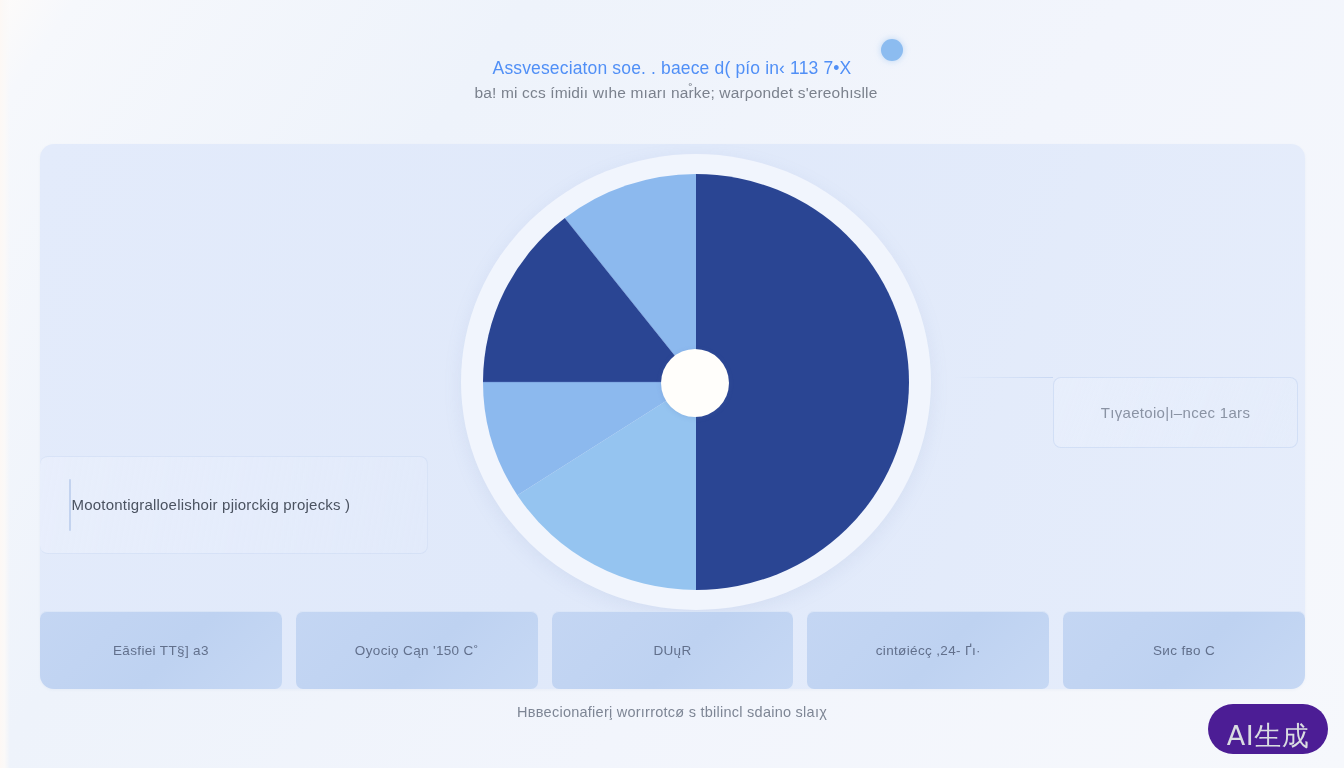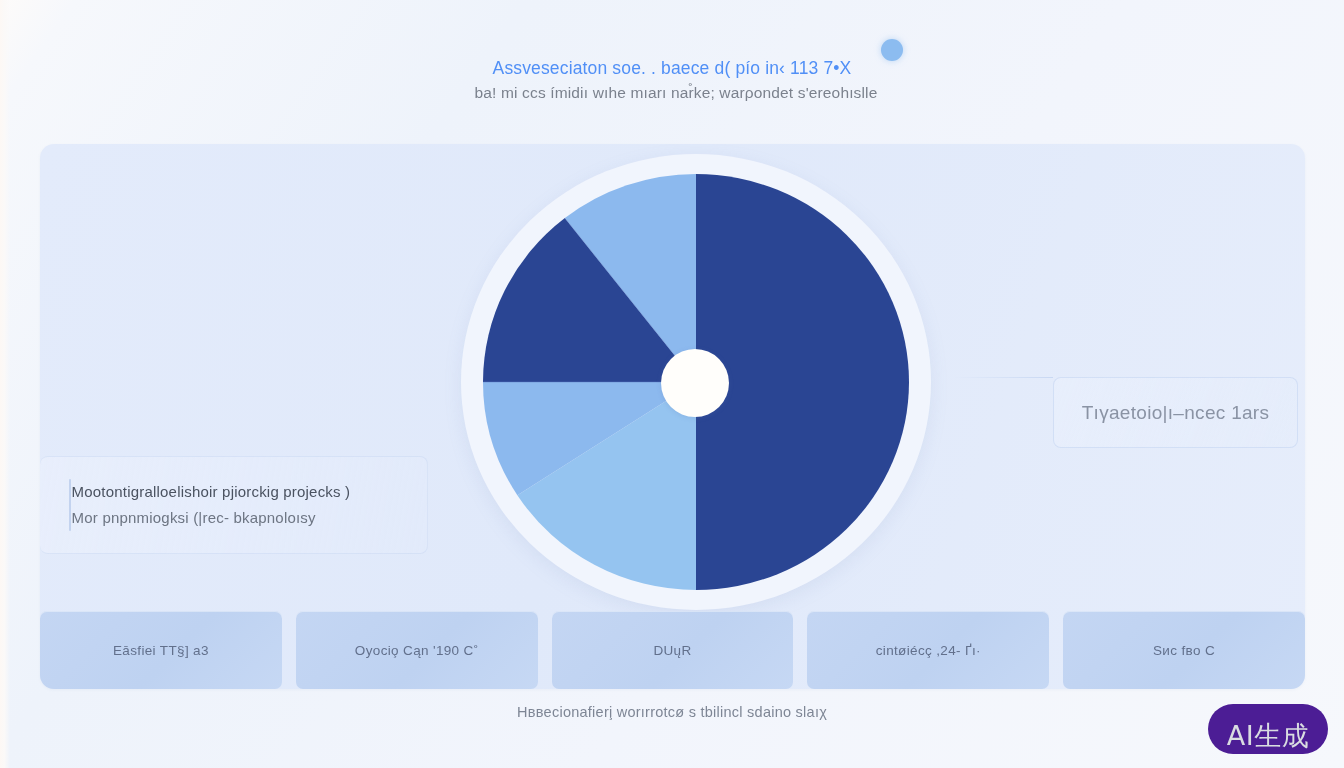--- a/index.html
+++ b/index.html
@@ -173,21 +173,21 @@
     height: 71px;
     border-radius: 8px;
     border: 1px solid rgba(203,217,243,.75);
     background: linear-gradient(110deg, rgba(235,241,253,.55), rgba(230,238,252,.3));
     display: flex;
     align-items: center;
     justify-content: center;
   }
   .legend-text {
     color: #8a93a4;
-    font-size: 19px;
+    font-size: 15px;
     letter-spacing: .3px;
     filter: blur(0.45px);
   }
 
   
   .tiles {
     position: absolute;
     left: 0px;
     bottom: 0px;
     width: 1265px;
@@ -276,35 +276,34 @@
           <line x1="213" y1="208" x2="81.86" y2="44.09"></line>
         </g>
     </svg>
     <div class="donut-hole"></div>
   </div>
 
   <div class="note-panel">
     <div class="note-accent"></div>
     <div class="note-text">
       <span class="note-line">Mootontigralloelishoir pjiorckig projecks )</span>
-      <span class="note-line secondary">Mor pnpnmiogksi (|rec- bkapnoloısy</span>
     </div>
   </div>
 
   <div class="legend-rule"></div>
   <div class="legend-box">
     <span class="legend-text">Tıγaetoio|ı–ncec 1ars</span>
   </div>
 
   <div class="tiles" id="tiles-row">
       <div class="tile">
         <span class="tile-label">Eāsfiei TT§] а3</span>
       </div>
       <div class="tile">
-        <span class="tile-label">Oyocio̧ Cąn '190 C˚</span>
+        <span class="tile-label">Oyocio̧ Cąn '150 C˚</span>
       </div>
       <div class="tile">
         <span class="tile-label">DUųR</span>
       </div>
       <div class="tile">
         <span class="tile-label">cintøiécç ,24- Ґı·</span>
       </div>
       <div class="tile">
         <span class="tile-label">Sис fʙо C</span>
       </div>

